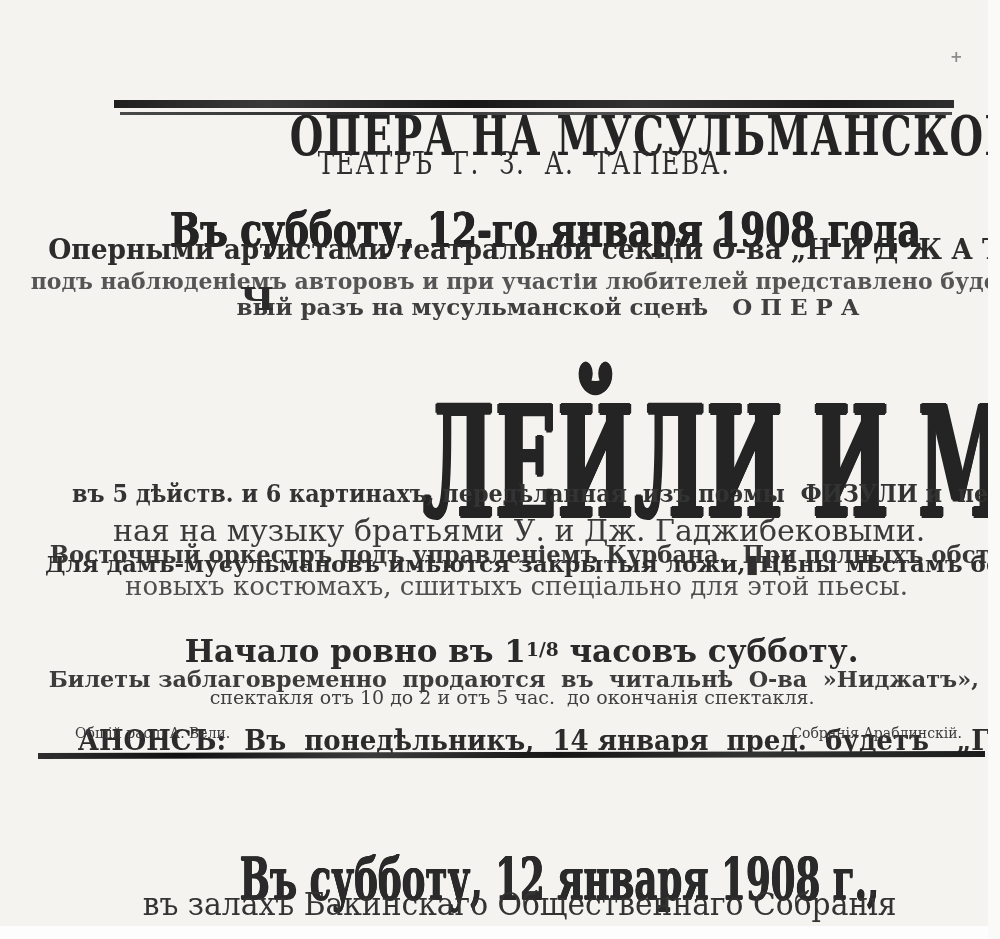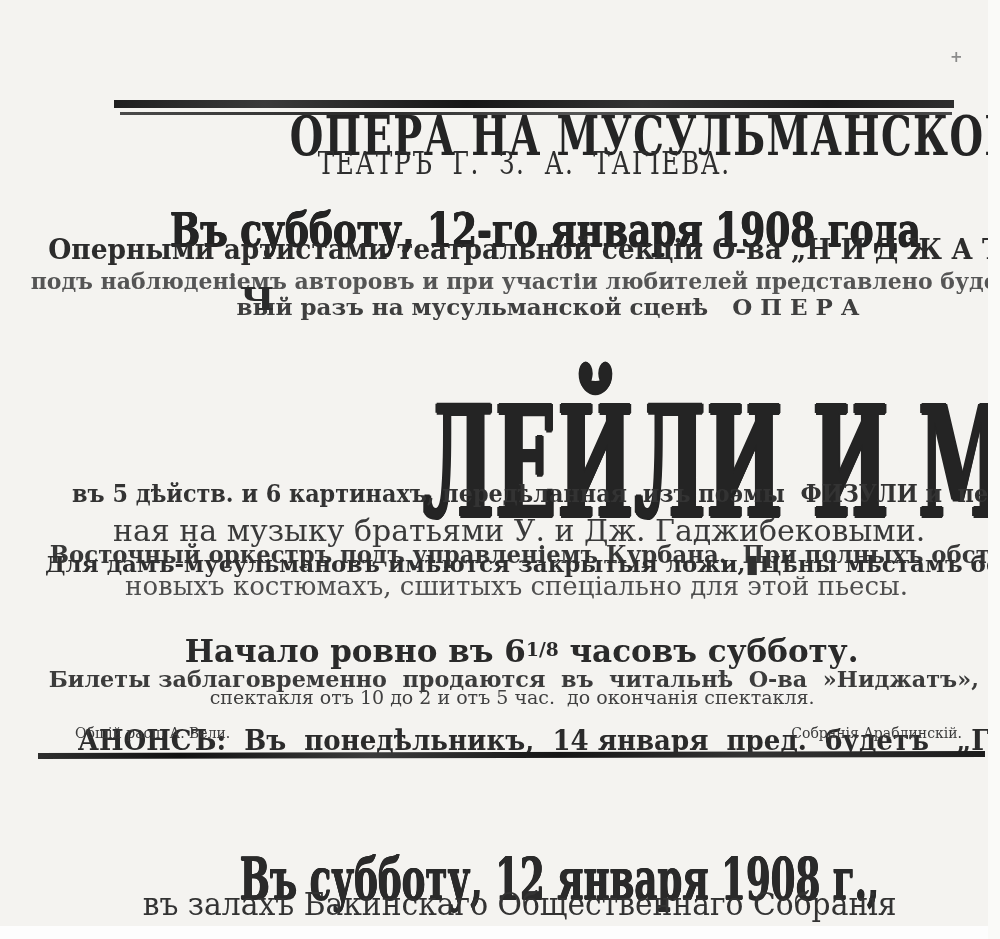--- a/index.html
+++ b/index.html
@@ -141,21 +141,21 @@
     <span class="t">новыхъ костюмахъ, сшитыхъ спеціально для этой пьесы.</span>
   </div>
 
   <div class="line boxes">
     <span class="t">Для дамъ-мусульмановъ имѣются закрытыя ложи,</span>
     <span class="divider-bar">▮</span>
     <span class="t">Цѣны мѣстамъ бенефисн.</span>
   </div>
 
   <div class="line start-line">
-    <span class="t">Начало ровно въ 6</span><sup>1/8</sup><span class="t"> часовъ субботу.</span>
+    <span class="t">Начало ровно въ 1</span><sup>1/8</sup><span class="t"> часовъ субботу.</span>
   </div>
 
   <div class="line tickets1">
     <span class="cond t">Билеты заблаговременно  продаются  въ  читальнѣ  О-ва  »Ниджатъ»,  а  въ  день</span>
   </div>
   <div class="line tickets2">
     <span class="t">спектакля отъ 10 до 2 и отъ 5 час.  до окончанія спектакля.</span>
   </div>
 
   <div class="line announce">

